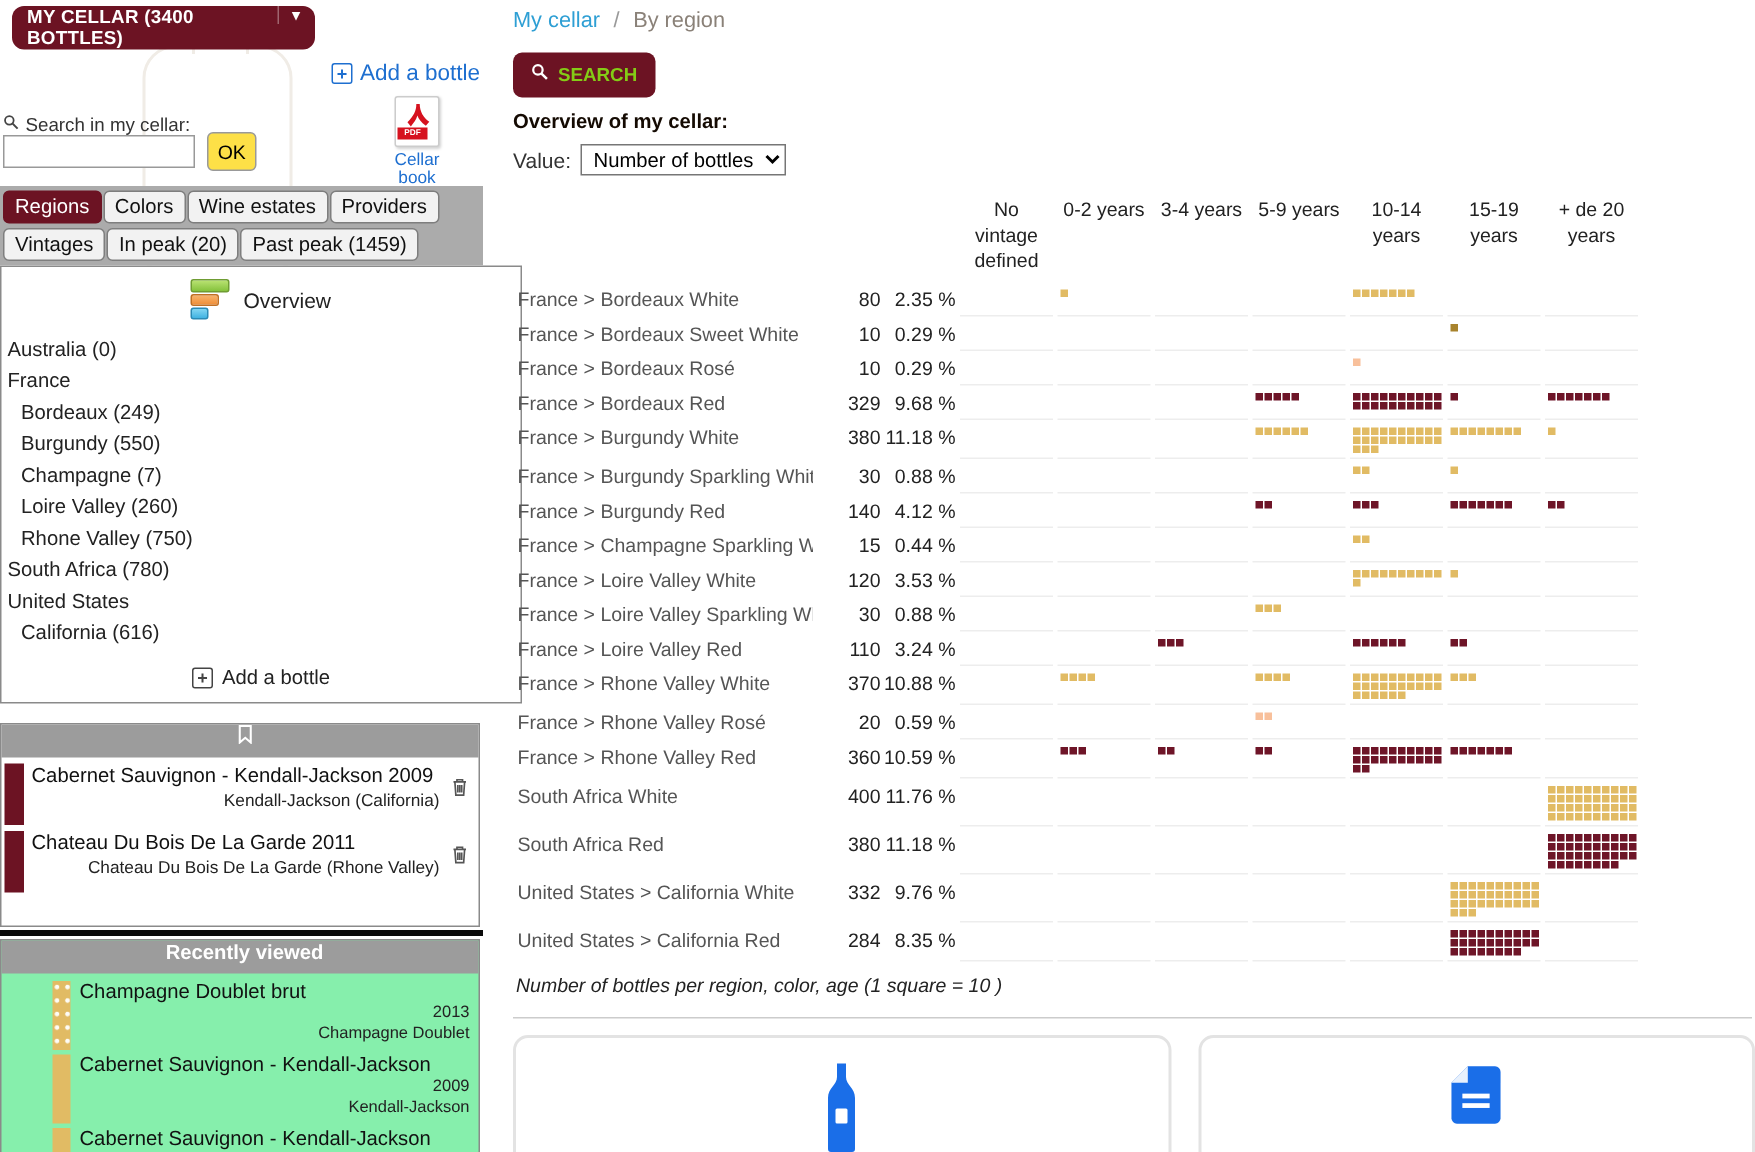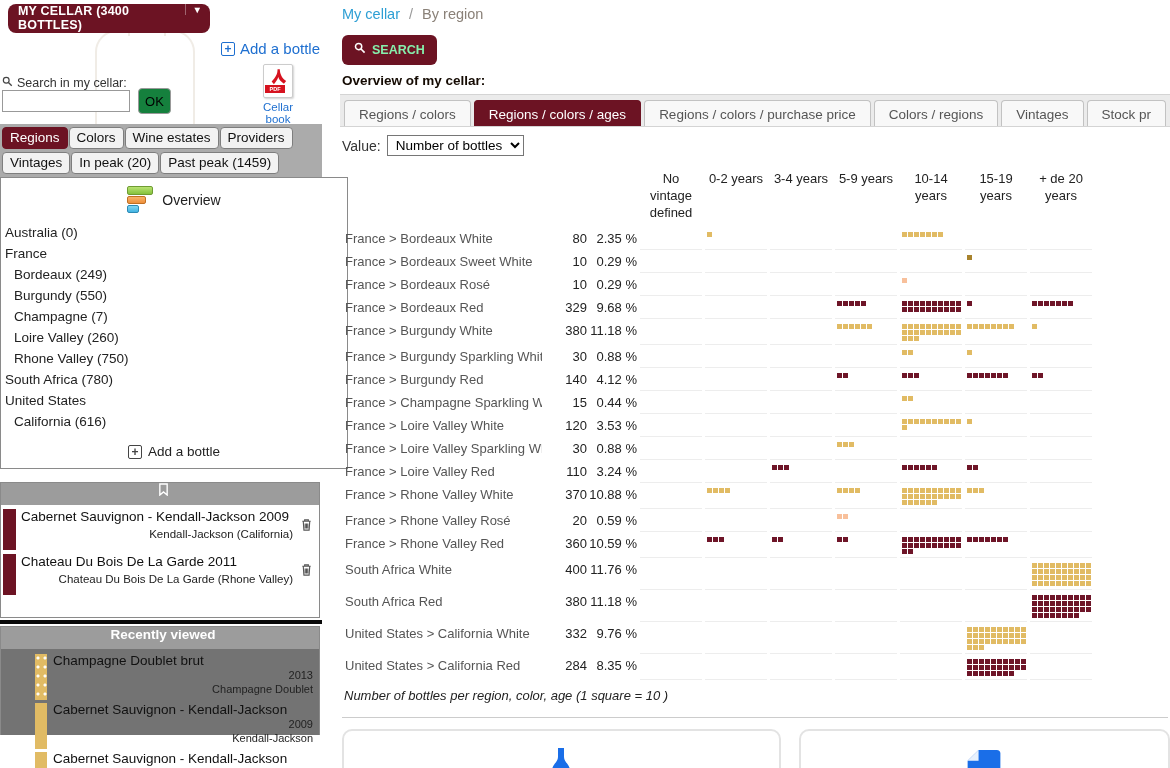--- a/index.html
+++ b/index.html
@@ -17,21 +17,21 @@
     border-radius:8px; color:#fff; font-weight:bold; font-size:12.5px; display:flex; align-items:flex-start;
     justify-content:space-between; padding:0 10px; cursor:pointer; letter-spacing:.2px; }
   .cellar-caret { border-left:1px solid rgba(255,255,255,.35); padding-left:9px; margin-left:8px; font-size:10px; }
   .add-top { position:absolute; right:2px; top:40px; color:#1e6fd0; font-size:15px; display:flex;
     gap:5px; align-items:center; cursor:pointer; }
   .plus-box { width:14px; height:14px; border:1.5px solid #1e6fd0; color:#1e6fd0; border-radius:2px;
     display:flex; align-items:center; justify-content:center; font-size:12px; font-weight:bold; line-height:1; }
   .plus-box.dark { border-color:#444; color:#444; }
   .search-label { position:absolute; left:2px; top:76px; font-size:12.5px; color:#333; display:flex; gap:4px; align-items:center; }
   .search-input { position:absolute; left:2px; top:90px; width:128px; height:22px; border:1px solid #999; font-size:13px; padding:0 4px; }
-  .ok-btn { position:absolute; left:138px; top:88px; width:33px; height:26px; background:#15803d;
+  .ok-btn { position:absolute; left:138px; top:88px; width:33px; height:26px; background:#fde047;
     border:1px solid #999; border-radius:4px; font-size:13px; cursor:pointer; }
   .pdf-wrap { position:absolute; left:252px; top:64px; width:52px; text-align:center; cursor:pointer; }
   .pdf-ico { width:30px; height:34px; margin:0 auto; background:#fff; border:1px solid #ccc; border-radius:2px;
     position:relative; box-shadow:1px 1px 2px rgba(0,0,0,.18); }
   .pdf-band { position:absolute; bottom:4px; left:1px; width:20px; height:8px; background:#d6121f; color:#fff;
     font-size:5.5px; font-weight:bold; line-height:8px; text-align:center; }
   .cellar-book-label { color:#1e6fd0; font-size:11.5px; margin-top:3px; }
 
   .side-tabs { position:absolute; left:0; top:124px; width:322px; height:53px; background:#ababab; padding:3px 0 0 2px; }
   .side-tab { display:inline-block; background:#f2f2f2; border:1px solid #7e7e7e; border-radius:4px;
@@ -52,35 +52,35 @@
   .panel-header { background:#9c9c9c; color:#fff; font-weight:bold; font-size:13.5px; height:22px;
     display:flex; align-items:center; padding-left:6px; gap:6px;flex-direction:column; }
   .sel-panel { position:absolute; left:0; top:482px; width:320px; height:136px; border:1px solid #8a8a8a; background:#fff; }
   .sel-item { position:relative; padding:4px 26px 3px 20px; min-height:45px; }
   .wine-bar { position:absolute; left:2px; top:4px; width:13px; height:41px; background:#6c1323; }
   .sel-title { font-size:13.5px; color:#111; cursor:pointer; }
   .sel-sub { font-size:11.5px; color:#222; text-align:right; margin-top:4px; }
   .trash { position:absolute; right:6px; top:12px; cursor:pointer; }
 
   .black-divider { position:absolute; left:0; top:620px; width:322px; height:4px; background:#0a0a0a; }
-  .rv-panel { position:absolute; left:0; top:626px; width:320px; height:109px; border:1px solid #8a8a8a; border-bottom:none; background:#737373; }
+  .rv-panel { position:absolute; left:0; top:626px; width:320px; height:142px; border:1px solid #8a8a8a; border-bottom:none; background:#86efac; }
   .rv-item { position:relative; padding:4px 6px 2px 20px; min-height:47px;margin-left:32px; }
   .rv-bar { position:absolute; left:2px; top:5px; width:12px; height:46px; background:#e1bb64; }
   .rv-bar.sparkling { background-image:radial-gradient(circle at 3px 4px, rgba(255,255,255,.95) 1.3px, transparent 1.8px);
     background-size:7px 9px; }
   .rv-title { font-size:13.5px; color:#111; cursor:pointer; }
   .rv-meta { text-align:right; font-size:11px; line-height:14px; color:#222; }
 
   
   .main { position:absolute; left:330px; top:0; width:840px; height:768px; }
   .breadcrumb { margin:6px 0 0 12px; font-size:14.5px; }
   .bc-link { color:#2e9fd4; cursor:pointer; }
   .bc-sep { color:#999; margin:0 5px; }
   .bc-cur { color:#8a8178; }
-  .search-btn { margin:13px 0 0 12px; background:#6c1323; color:#86efac; border:none; border-radius:6px;
+  .search-btn { margin:13px 0 0 12px; background:#6c1323; color:#84cc16; border:none; border-radius:6px;
     font-weight:bold; font-size:12.5px; padding:7px 12px 8px; display:inline-flex; gap:6px; align-items:center;
     cursor:pointer; font-family:"Liberation Sans",sans-serif; }
   .main-heading { margin:8px 0 6px 12px; font-weight:bold; font-size:13.5px; color:#140a02; }
   .main-tabs { margin-left:10px; background:#ebebeb; border-top:1px solid #d4d4d4; border-bottom:1px solid #d4d4d4;
     padding:5px 0 0 4px; white-space:nowrap; height:33px; overflow:hidden; }
   .main-tab { display:inline-block; background:#f8f8f8; border:1px solid #c2c2c2; border-bottom:none;
     border-radius:4px 4px 0 0; padding:6px 14px 9px; font-size:13.5px; color:#555; margin-right:3px; cursor:pointer; }
   .main-tab.active { background:#6c1323; color:#fff; border-color:#6c1323; }
   .value-row { margin:8px 0 0 12px; font-size:14px; color:#333; display:flex; align-items:center; gap:6px; }
   .value-row select { font-size:13.5px; padding:1px 4px; border:1px solid #767676; background:#fff;
@@ -244,21 +244,20 @@
     <button class="search-btn">
       <span><svg width="12" height="12" viewBox="0 0 13 13">
             <circle cx="5" cy="5" r="3.4" fill="none" stroke="#fff" stroke-width="1.6"></circle>
             <line x1="7.6" y1="7.6" x2="11.5" y2="11.5" stroke="#fff" stroke-width="1.8"></line>
           </svg></span>
       <span>SEARCH</span>
     </button>
 
     <div class="main-heading">Overview of my cellar:</div>
 
-    <div class="main-tabs"><span class="main-tab">Regions / colors</span><span class="main-tab active">Regions / colors / ages</span><span class="main-tab">Regions / colors / purchase price</span><span class="main-tab">Colors / regions</span><span class="main-tab">Vintages</span><span class="main-tab">Stock pr</span></div>
 
     <div class="value-row">
       <span>Value:</span>
       <select>
         <option>Number of bottles</option>
       </select>
     </div>
 
     <div class="hdr-row">
         <div class="hdr-cell">No vintage defined</div>

